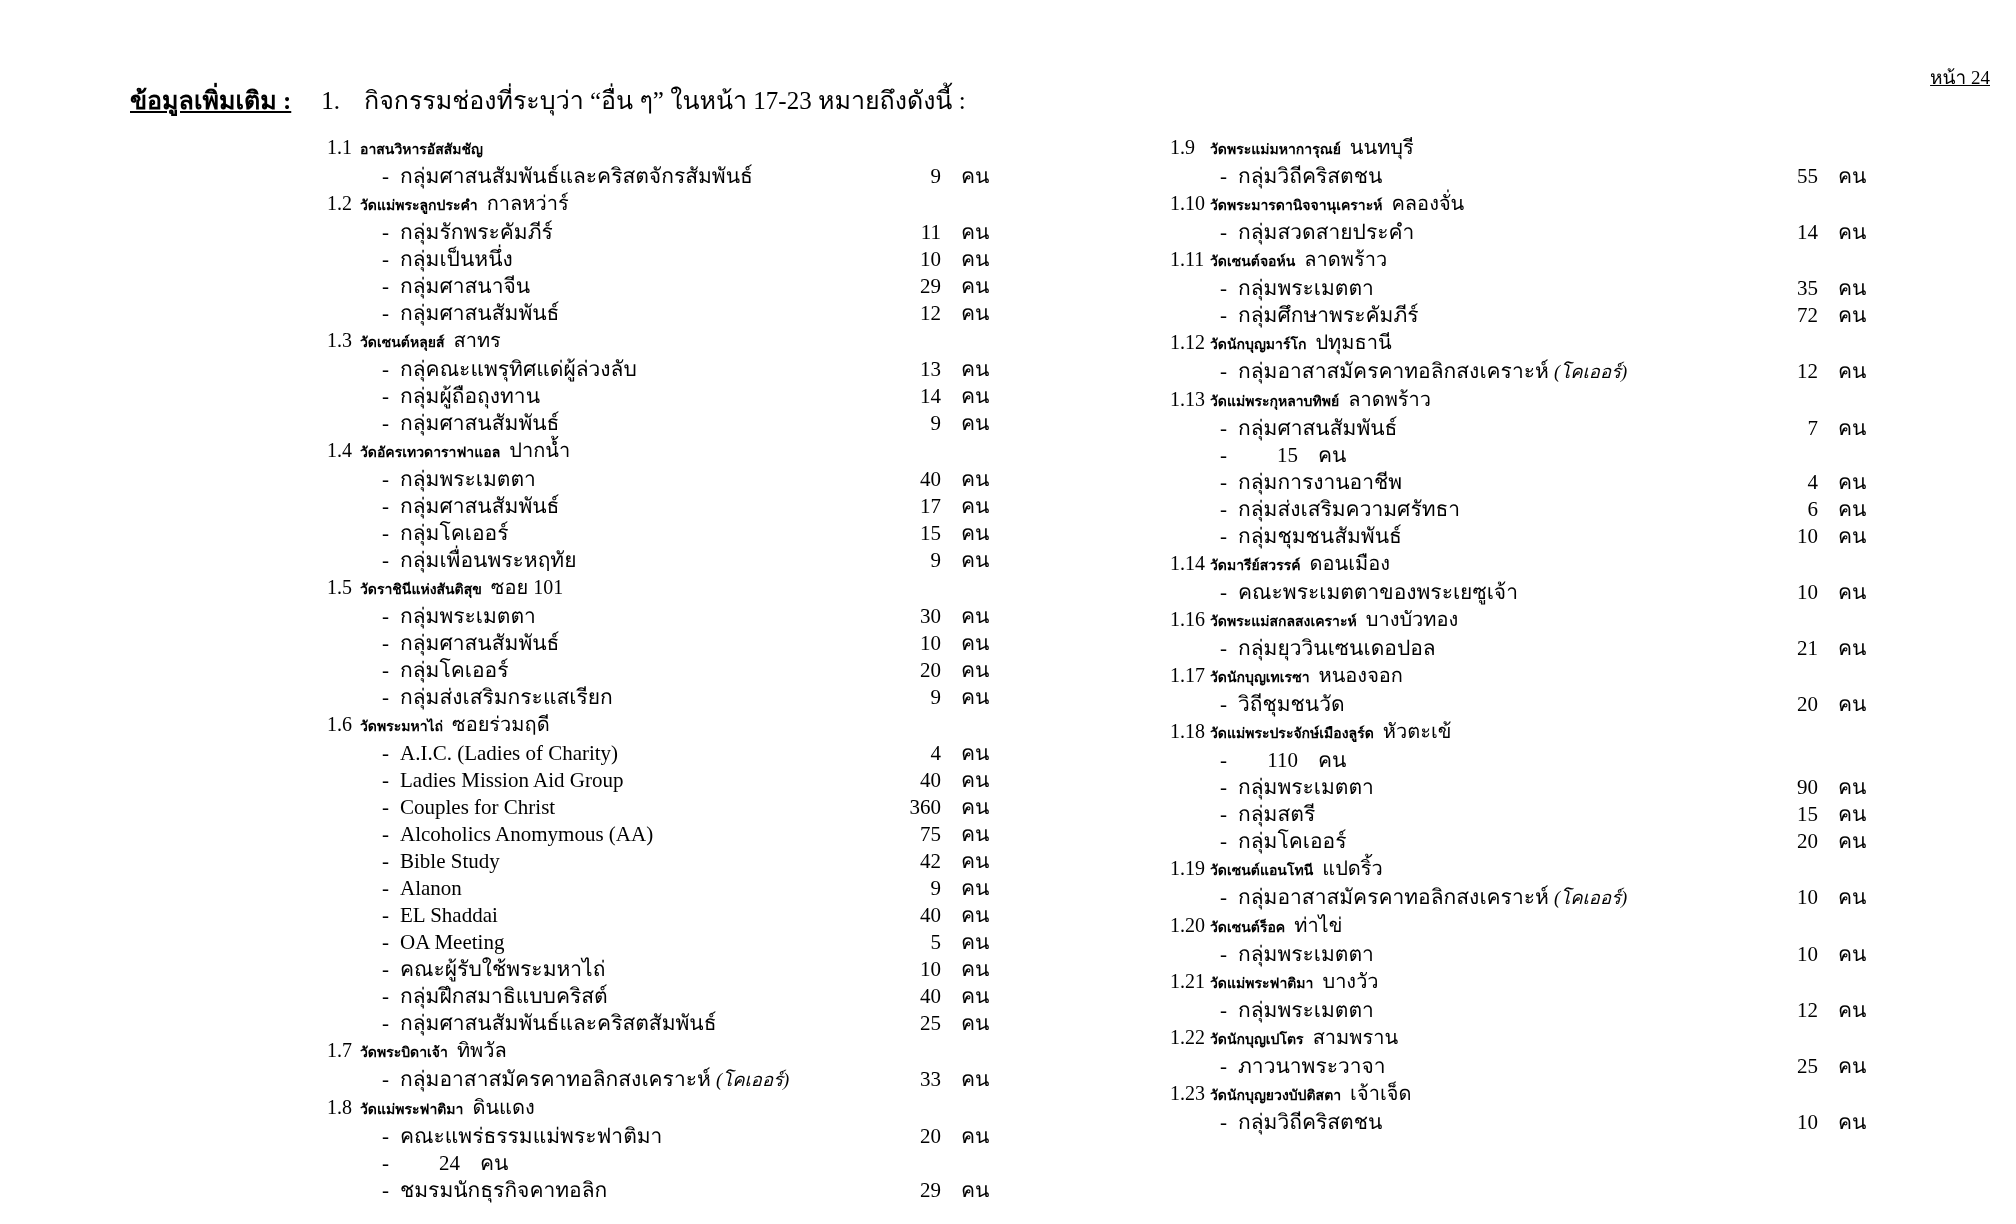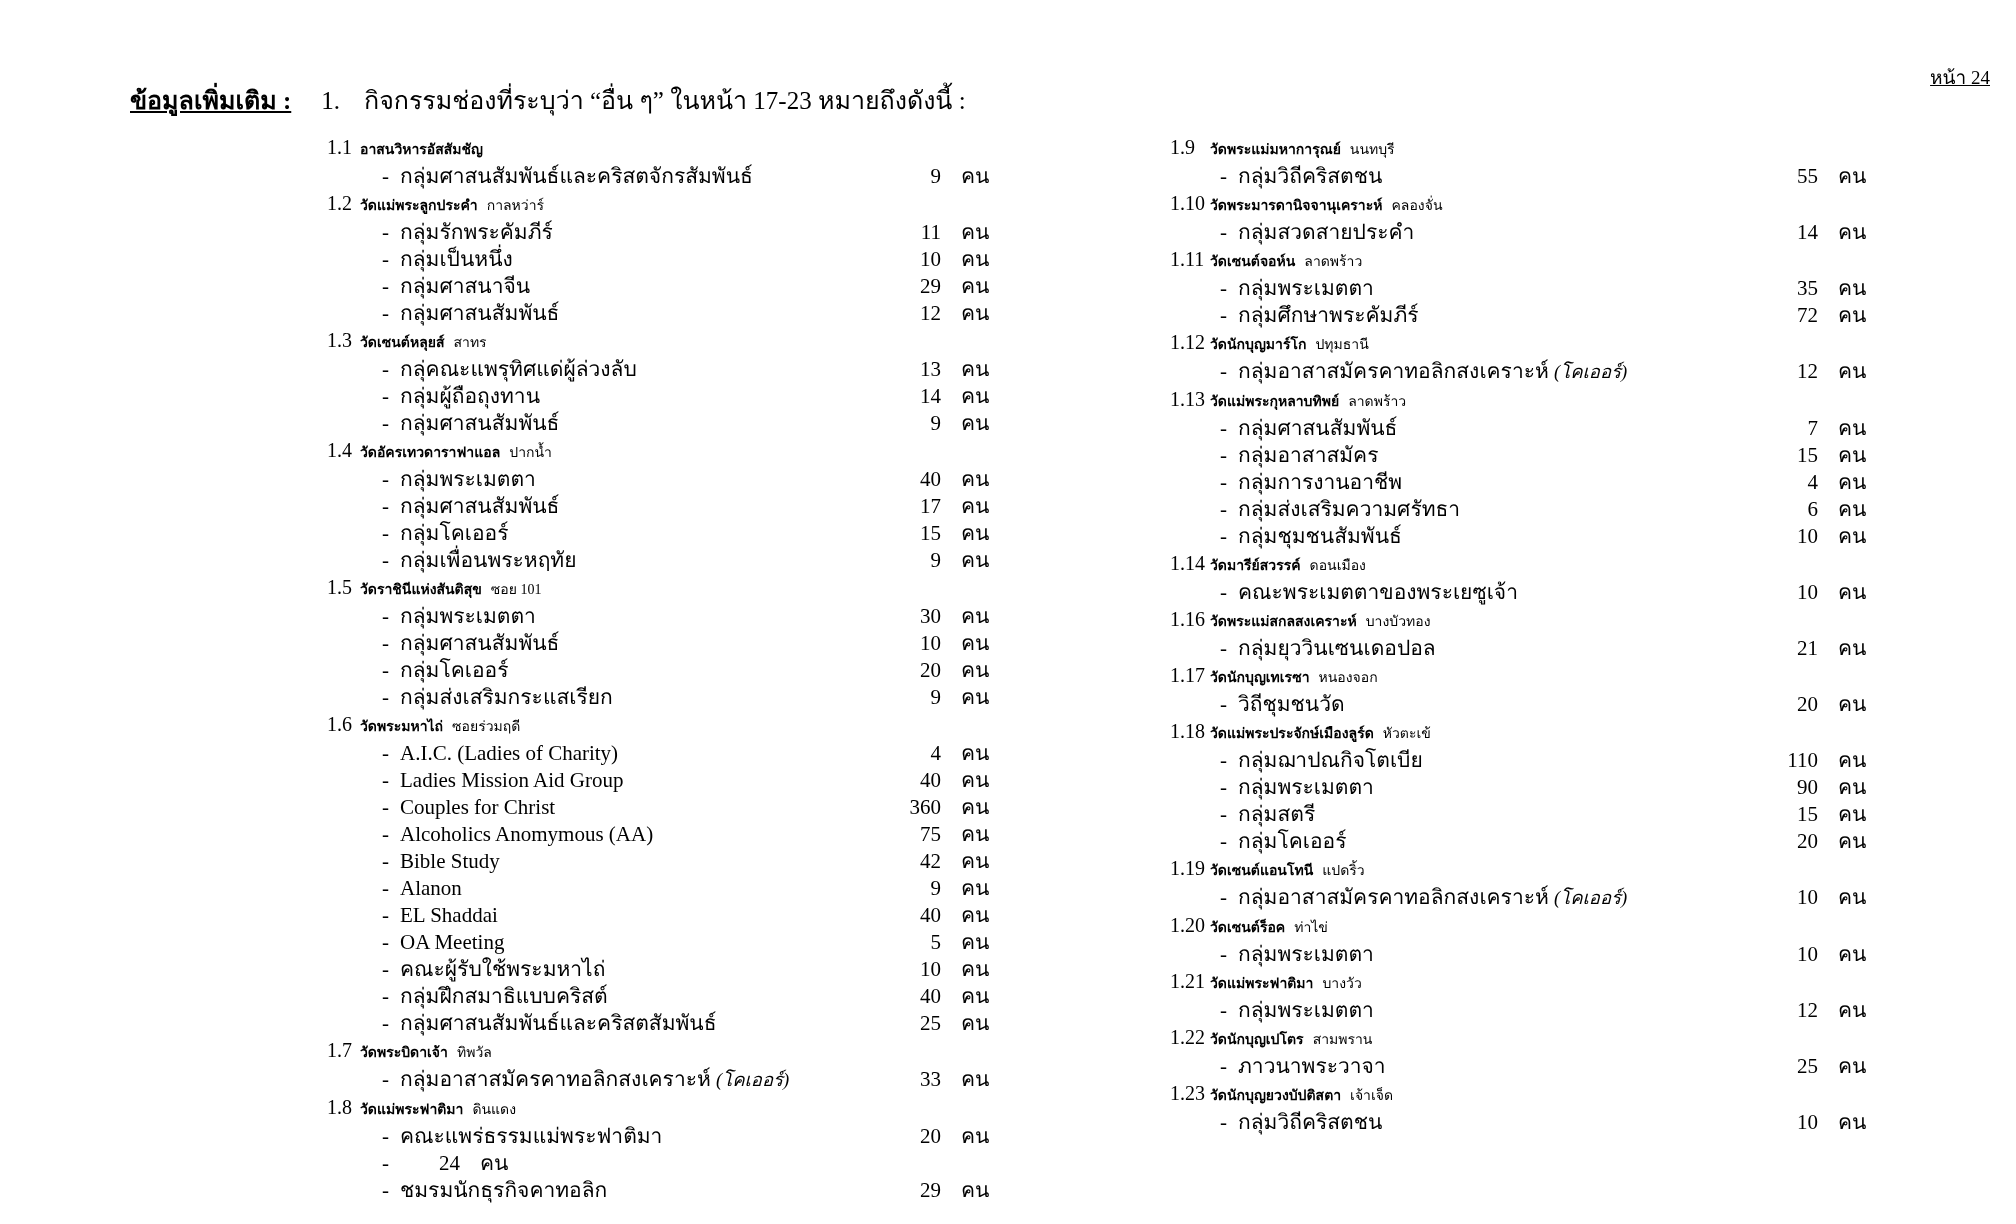--- a/index.html
+++ b/index.html
@@ -22,21 +22,21 @@
   .hdr-text  { margin-left:24px; font-size:25px; }
 
   .col { position:absolute; top:134px; }
   .col-left  { left:327px; width:680px; }
   .col-right { left:1170px; width:714px; }
 
   .sec-head, .item { display:flex; align-items:baseline; line-height:27px; }
   .sec-no   { flex:0 0 33px; font-size:20px; }
   .col-right .sec-no { flex:0 0 40px; }
   .sec-name { font-weight:bold; font-size:14px; white-space:nowrap;text-align:center; }
-  .sec-loc  { font-size:14px; margin-left:9px; white-space:nowrap; }
+  .sec-loc  { font-size:20px; margin-left:9px; white-space:nowrap; }
 
   .ind  { flex:0 0 55px; }
   .col-right .ind { flex:0 0 50px; }
   .dash { flex:0 0 18px; font-size:21px; }
   .ilabel { flex:1; font-size:21px; white-space:nowrap; overflow:visible; }
   .note { font-style:italic; font-size:18.5px; }
   .count { flex:0 0 60px; text-align:right; font-size:21px; font-variant-numeric:lining-nums; }
   .unit  { flex:0 0 46px; margin-left:20px; font-size:21px; }
 </style>
 </head>
@@ -396,21 +396,20 @@
       <div class="item">
         <span class="ind"></span>
         <span class="dash">-</span>
         <span class="ilabel">กลุ่มศาสนสัมพันธ์</span>
         <span class="count">7</span>
         <span class="unit">คน</span>
       </div>
       <div class="item">
         <span class="ind"></span>
         <span class="dash">-</span>
-        <span class="ilabel">กลุ่มอาสาสมัคร</span>
         <span class="count">15</span>
         <span class="unit">คน</span>
       </div>
       <div class="item">
         <span class="ind"></span>
         <span class="dash">-</span>
         <span class="ilabel">กลุ่มการงานอาชีพ</span>
         <span class="count">4</span>
         <span class="unit">คน</span>
       </div>
@@ -473,21 +472,20 @@
     </div>
     <div class="section">
       <div class="sec-head">
         <span class="sec-no">1.18</span>
         <span class="sec-name">วัดแม่พระประจักษ์เมืองลูร์ด</span>
         <span class="sec-loc">หัวตะเข้</span>
       </div>
       <div class="item">
         <span class="ind"></span>
         <span class="dash">-</span>
-        <span class="ilabel">กลุ่มฌาปณกิจโตเบีย</span>
         <span class="count">110</span>
         <span class="unit">คน</span>
       </div>
       <div class="item">
         <span class="ind"></span>
         <span class="dash">-</span>
         <span class="ilabel">กลุ่มพระเมตตา</span>
         <span class="count">90</span>
         <span class="unit">คน</span>
       </div>

